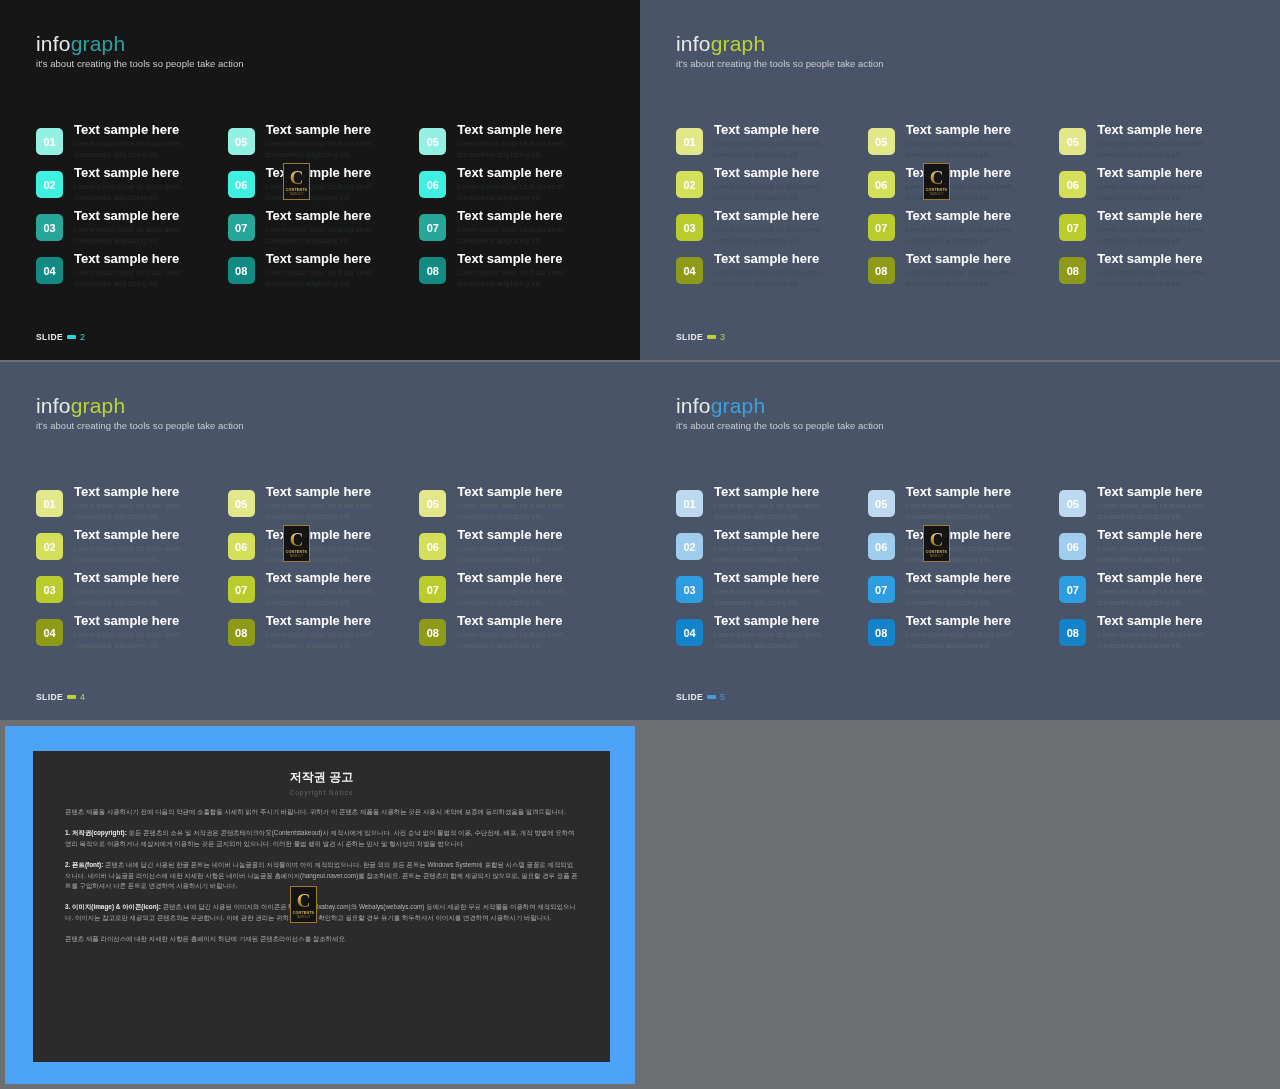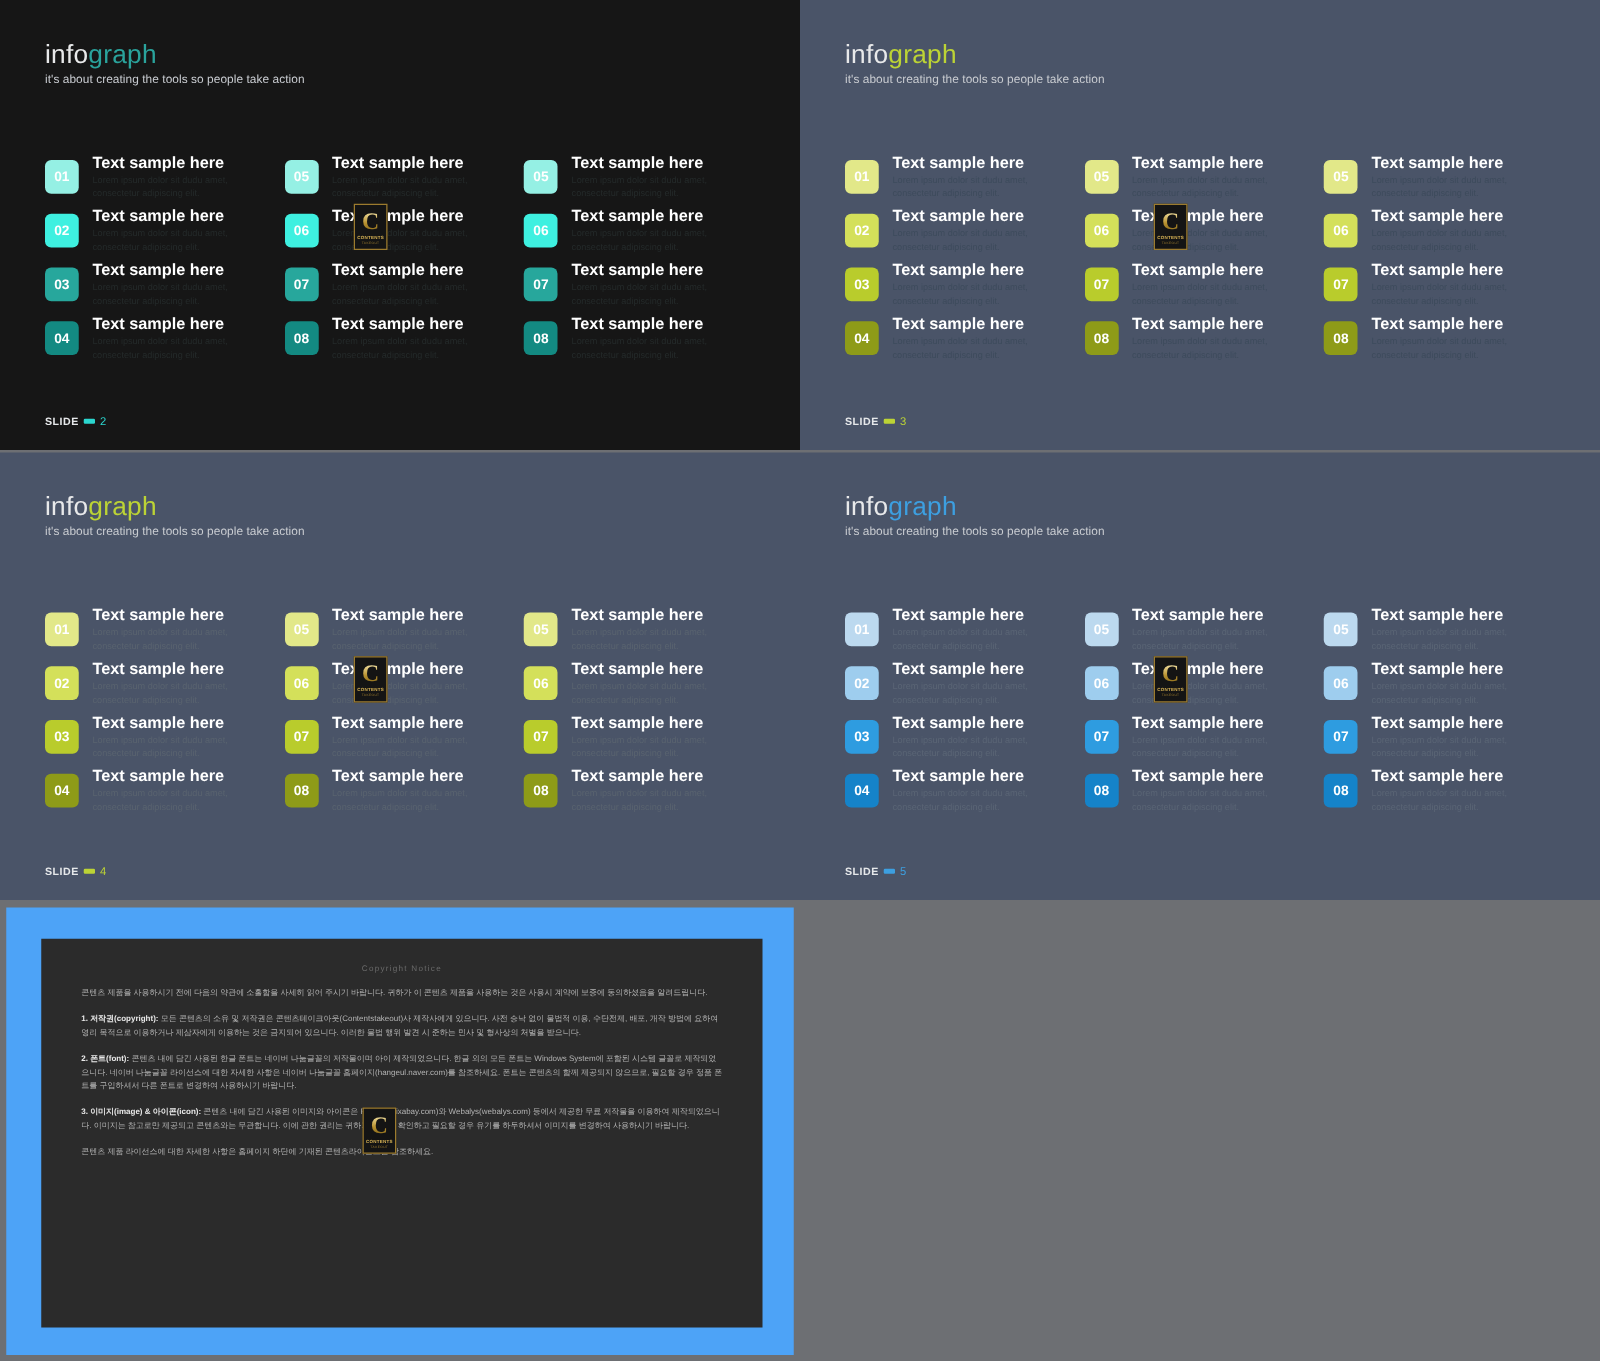--- a/index.html
+++ b/index.html
@@ -551,20 +551,21 @@
         <div class="ftr">
           <span class="lbl">SLIDE</span>
           <span class="dash" style="background:#3d9fe0"></span>
           <span class="num" style="color:#3d9fe0">5</span>
         </div>
       </div>
     </div>
     <div class="slide s6">
       <div class="s6frame" style="background:#4da3f7">
         <div class="s6doc" style="background:#2b2b2b">
+          <div class="cp-title">저작권 공고</div>
           <div class="cp-sub">Copyright Notice</div>
           <div class="cp-p">콘텐츠 제품을 사용하시기 전에 다음의 약관에 소홀함을 사세히 읽어 주시기 바랍니다. 귀하가 이 콘텐츠 제품을 사용하는 것은 사용시 계약에 보증에 동의하셨음을 알려드립니다.</div>
           <div class="cp-p"><b>1. 저작권(copyright):</b> 모든 콘텐츠의 소유 및 저작권은 콘텐츠테이크아웃(Contentstakeout)사 제작사에게 있으니다. 사전 승낙 없이 물법적 이용, 수단전제, 배포, 개작 방법에 요하여 영리 목적으로 이용하거나 제삼자에게 이용하는 것은 금지되어 있으니다. 이러한 물법 행위 발견 시 준하는 민사 및 형사상의 처벌을 받으니다.</div>
           <div class="cp-p"><b>2. 폰트(font):</b> 콘텐츠 내에 담긴 사용된 한글 폰트는 네이버 나눔글꼴의 저작물이며 아이 제작되었으니다. 한글 외의 모든 폰트는 Windows System에 포함된 시스템 글꼴로 제작되었으니다. 네이버 나눔글꼴 라이선스에 대한 자세한 사항은 네이버 나눔글꼴 홈페이지(hangeul.naver.com)를 참조하세요. 폰트는 콘텐츠의 함께 제공되지 않으므로, 필요할 경우 정품 폰트를 구입하셔서 다른 폰트로 변경하여 사용하시기 바랍니다.</div>
           <div class="cp-p"><b>3. 이미지(image) &amp; 아이콘(icon):</b> 콘텐츠 내에 담긴 사용된 이미지와 아이콘은 Pixabay(pixabay.com)와 Webalys(webalys.com) 등에서 제공한 무료 저작물을 이용하여 제작되었으니다. 이미지는 참고로만 제공되고 콘텐츠와는 무관합니다. 이에 관한 권리는 귀하가 별도로 확인하고 필요할 경우 유기를 하두하셔서 이미지를 변경하여 사용하시기 바랍니다.</div>
           <div class="cp-p">콘텐츠 제품 라이선스에 대한 자세한 사항은 홈페이지 하단에 기재된 콘텐츠라이선스를 참조하세요.</div>
         </div>
         <div style="position:absolute;left:285px;top:160px">
           <div class="wm">
             <div class="c">C</div>

